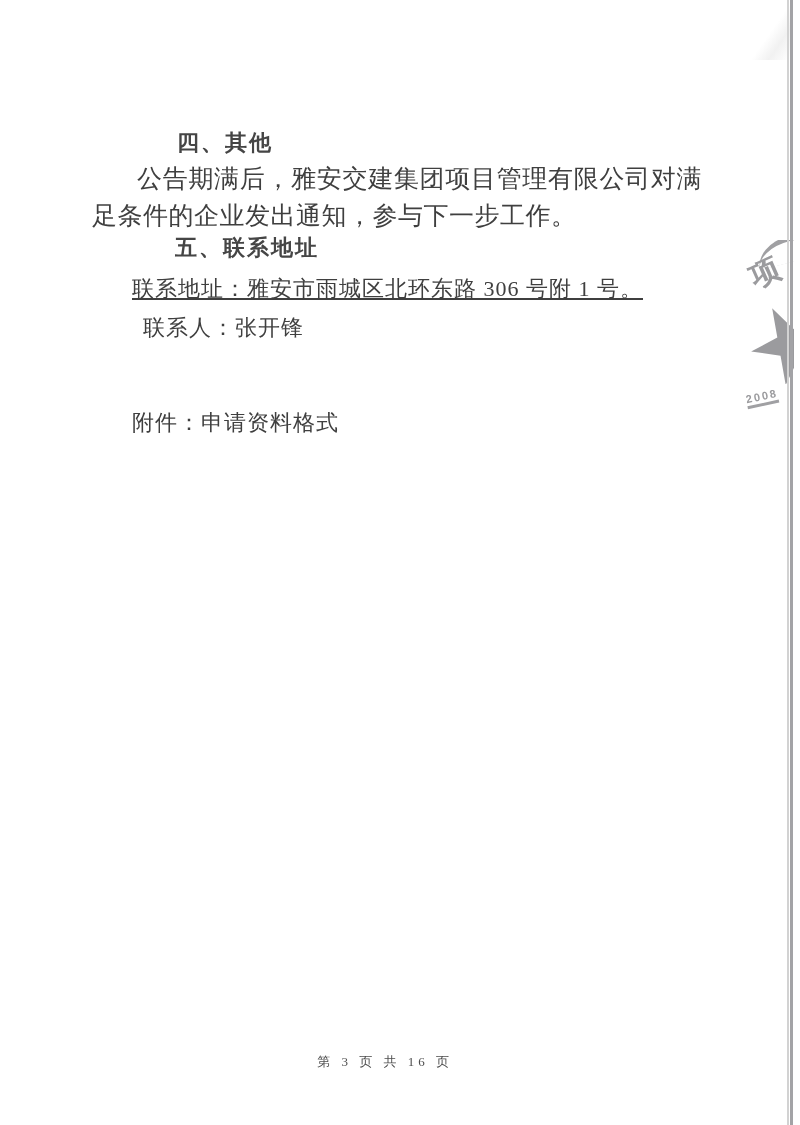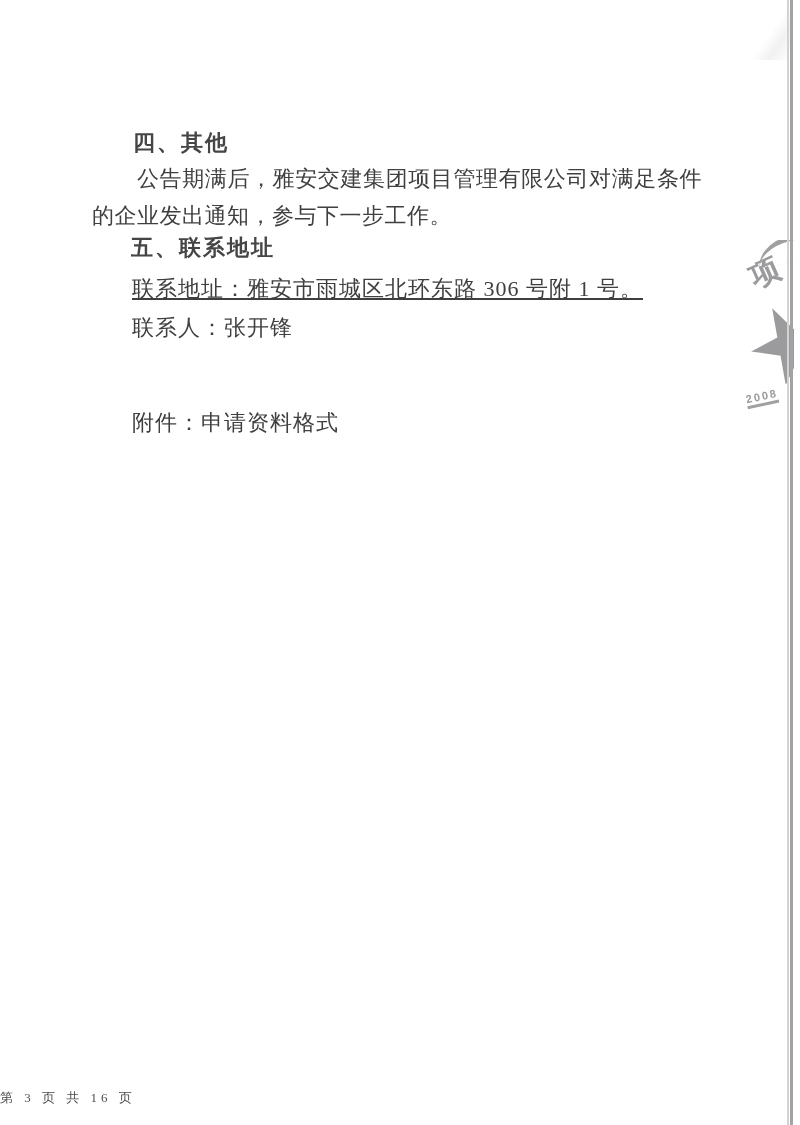--- a/index.html
+++ b/index.html
@@ -37,44 +37,45 @@
     background: linear-gradient(125deg, rgba(0,0,0,0) 55%, rgba(120,120,120,0.10) 75%, rgba(0,0,0,0) 100%);
   }
   .heading {
     position: absolute;
     font-family: "Liberation Sans", "DejaVu Sans", sans-serif;
     font-weight: bold;
     font-size: 22px;
     color: #454545;
     letter-spacing: 2px;
     white-space: nowrap;
+    margin-left: 44px;
   }
   #heading-other   { left: 133px; top: 128px; }
   #heading-contact { left: 131px; top: 233px; }
   .body-paragraph {
     position: absolute;
     left: 92px; top: 160px;
     width: 610px;
-    font-size: 22px;
+    font-size: 25px;
     line-height: 37px;
     color: #3f3f3f;
     text-indent: 45px;
     letter-spacing: 0.5px;
     text-align: justify;
   }
   .contact-line {
     position: absolute;
     left: 132px;
     font-size: 22px;
     color: #3f3f3f;
     letter-spacing: 1px;
     white-space: nowrap;
   }
   #contact-address { top: 274px; text-decoration: underline; }
-  #contact-person  { top: 313px; }
+  #contact-person  { top: 313px; margin-left: 11px; }
   #contact-phone   { top: 352px; }
   #attachment-line { top: 408px; }
   
   .seal-fragment {
     position: absolute;
     left: 740px; top: 240px;
     width: 54px; height: 180px;
     overflow: hidden;
     color: #9b9b9e;
   }
@@ -109,26 +110,25 @@
     font-weight: bold;
     letter-spacing: 2px;
     transform: rotate(-12deg);
     border-bottom: 3px solid #a0a0a3;
     padding-bottom: 1px;
   }
   .page-footer {
     position: absolute;
     left: 0; right: 30px;
     top: 1053px;
-    text-align: left;
+    text-align: center;
     font-size: 13px;
     color: #4e4e4e;
     letter-spacing: 4px;
     font-family: "Liberation Serif", "DejaVu Serif", serif;
-    margin-top: 36px;
   }
 </style>
 </head>
 <body>
 
 <div class="page">
 
   <div id="heading-other" class="heading">四、其他</div>
 
   <div class="body-paragraph">公告期满后，雅安交建集团项目管理有限公司对满足条件的企业发出通知，参与下一步工作。</div>

